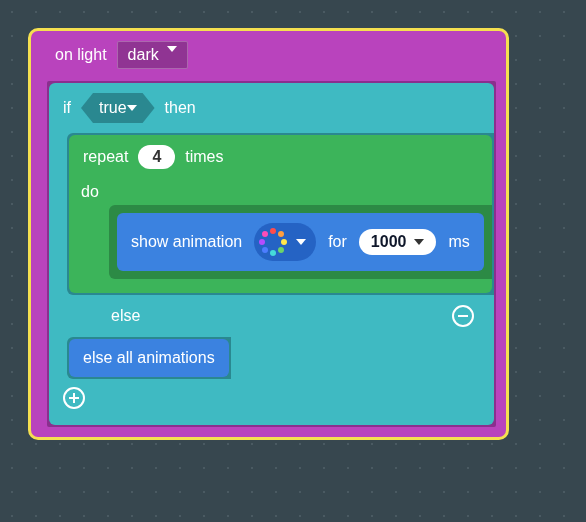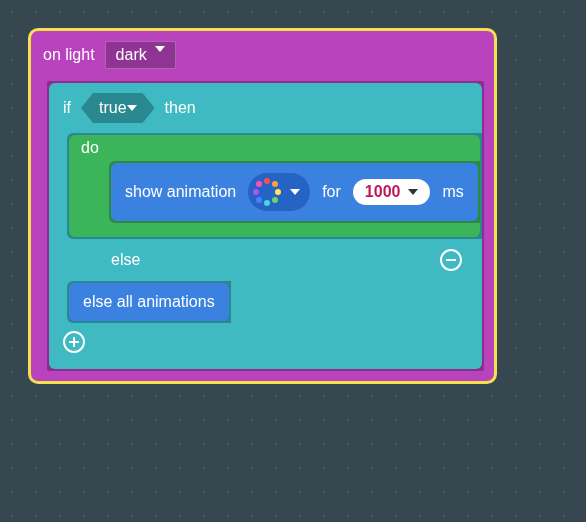--- a/index.html
+++ b/index.html
@@ -22,21 +22,21 @@
   border-radius: 10px;
   padding: 0 0 10px 0;
   width: fit-content;
   min-width: 220px;
 }
 
 .event-header {
   display: flex;
   align-items: center;
   gap: 10px;
-  padding: 10px 16px 12px 12px;
+  padding: 10px 16px 12px 24px;
 }
 
 .pill {
   background: rgba(0,0,0,0.22);
   border: 1px solid rgba(255,255,255,0.25);
   border-radius: 2px;
   padding: 4px 10px;
   display: inline-flex;
   align-items: flex-start;
   gap: 8px;
@@ -114,21 +114,21 @@
 
 .do-label {
   padding: 4px 12px 4px 12px;
   color: #fff;
 }
 
 .do-body {
   margin-left: 40px;
   background: #2c8a45;
   border-radius: 6px 0 0 6px;
-  padding: 2px;
+  padding: 8px;
   width: fit-content;
 }
 
 .repeat-footer {
   height: 14px;
 }
 
 .stmt-block {
   background: #3b82e0;
   border-radius: 6px;
@@ -155,21 +155,21 @@
 }
 
 .rainbow-ring span {
   position: absolute;
   width: 6px; height: 6px;
   border-radius: 50%;
 }
 
 .duration-capsule {
   background: #fff;
-  color: #be185d;
+  color: #0f172a;
   border-radius: 999px;
   padding: 4px 12px;
   display: inline-flex;
   align-items: center;
   gap: 8px;
   font-weight: 600;
   cursor: pointer;
 }
 
 .duration-capsule .dropdown-tri { border-top-color: #333; }
@@ -240,20 +240,25 @@
         <span>if</span>
         <span class="hex-bool">
           <span>true</span>
           <span class="dropdown-tri"></span>
         </span>
         <span>then</span>
       </div>
 
       <div class="if-body">
         <div class="repeat-block">
+          <div class="repeat-header">
+            <span>repeat</span>
+            <span class="num-oval">4</span>
+            <span>times</span>
+          </div>
           <div class="do-label">do</div>
           <div class="do-body">
             <div class="stmt-block">
               <span>show animation</span>
               <span class="anim-capsule">
                 <span class="rainbow-ring" id="ring">
                     <span style="background: rgb(255, 77, 77); left: 12px; top: 1px;"></span>
                     <span style="background: rgb(255, 159, 64); left: 19.7782px; top: 4.22183px;"></span>
                     <span style="background: rgb(255, 231, 76); left: 23px; top: 12px;"></span>
                     <span style="background: rgb(107, 211, 107); left: 19.7782px; top: 19.7782px;"></span>

